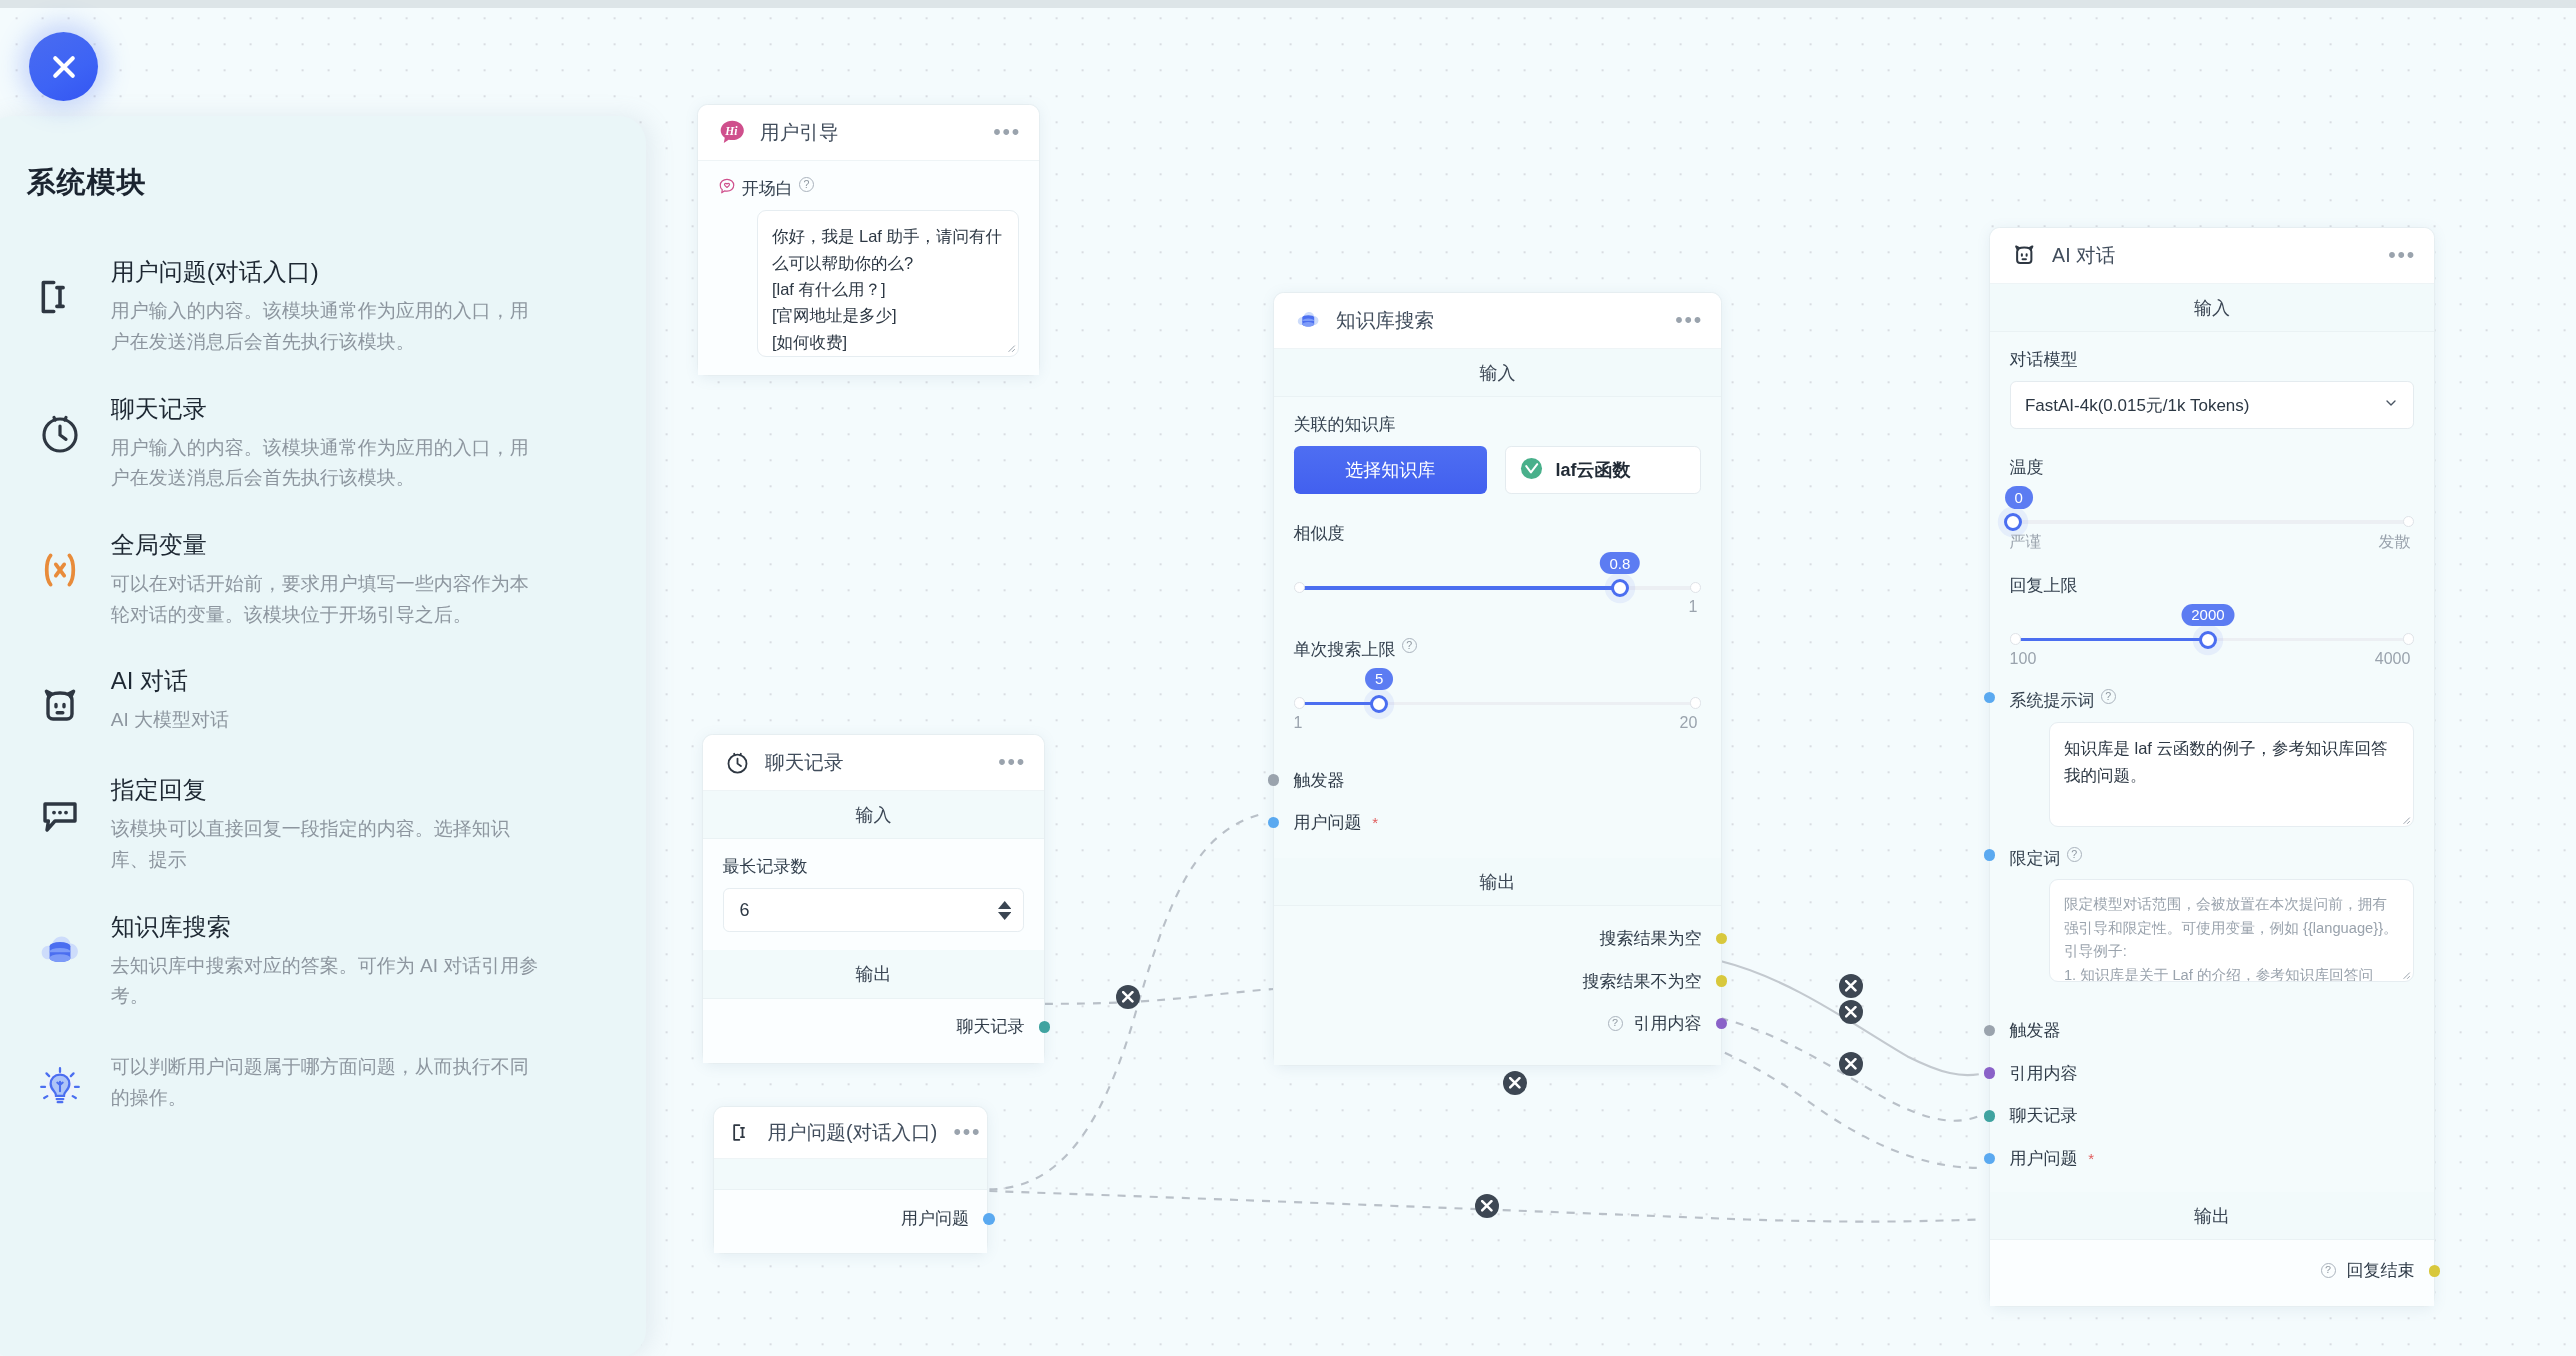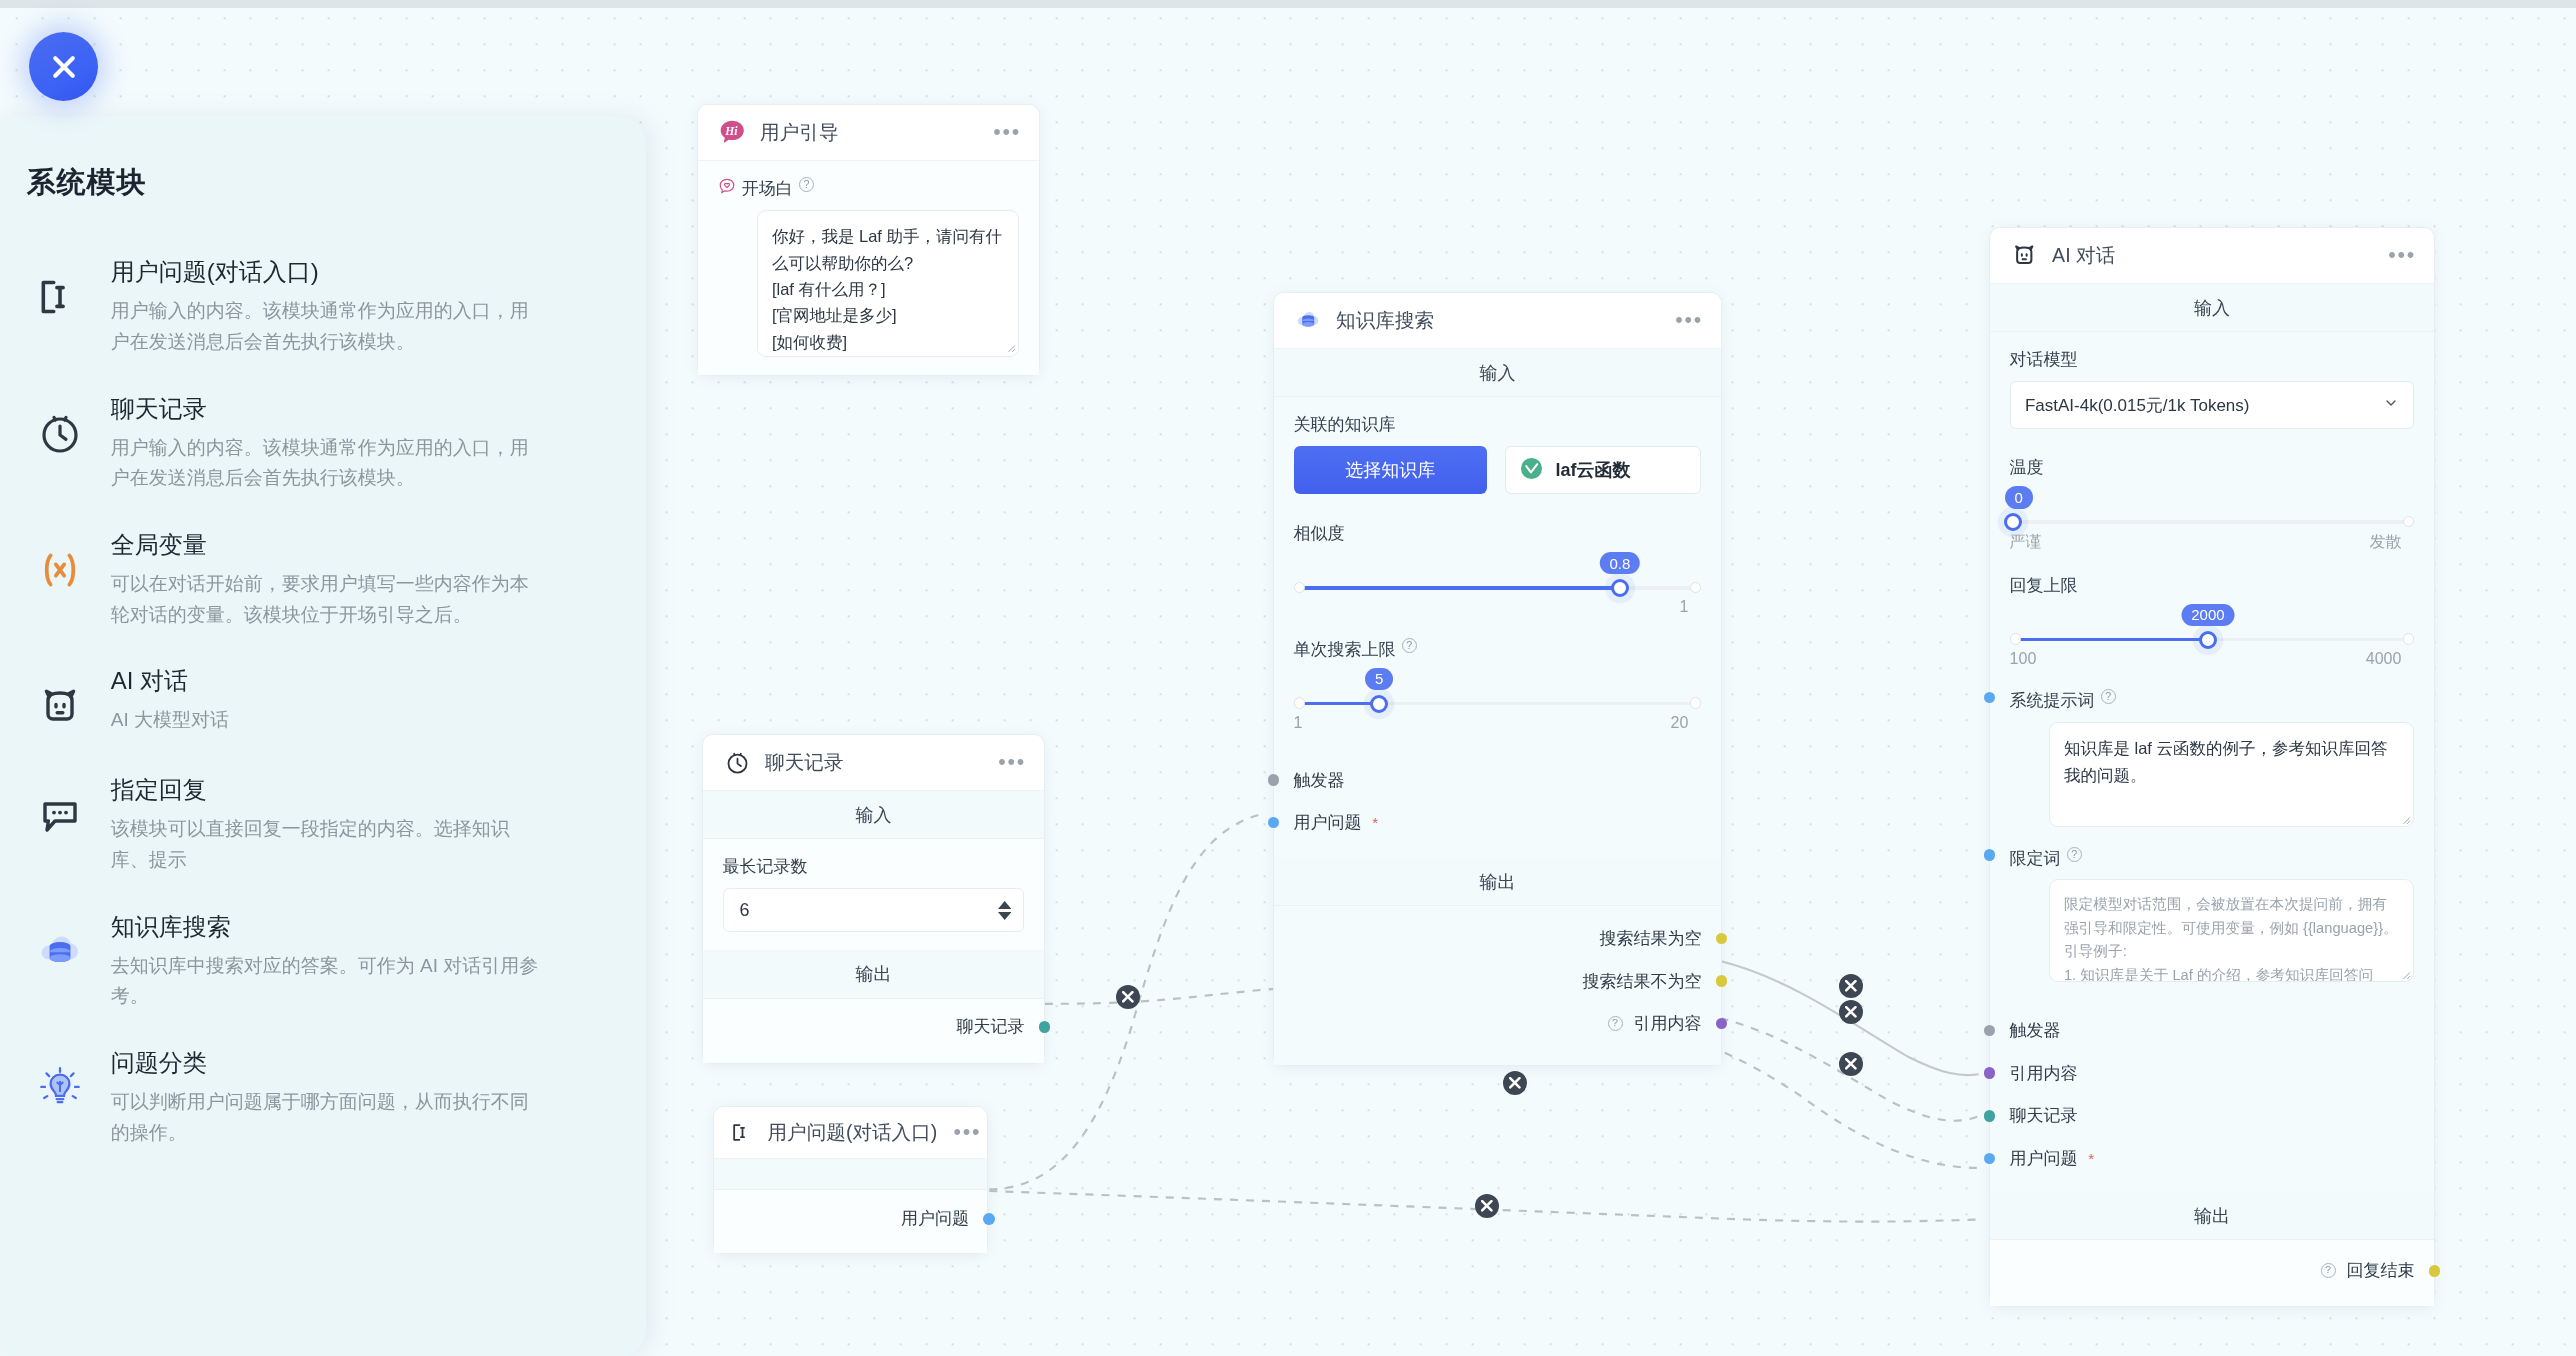--- a/index.html
+++ b/index.html
@@ -133,21 +133,21 @@
   .slider-bubble {
     position: absolute; top: -9px;
     background: #5c7cf2; color: #fff; font-size: 15px;
     border-radius: 12.5px; padding: 2.7px 9.8px; transform: translateX(-50%);
     white-space: nowrap;
   }
   .slider-min, .slider-max {
     position: absolute; top: 37px; font-size: 16px; color: #9aa3ad;
   }
   .slider-min { left: 0; }
-  .slider-max { right: 13px; }
+  .slider-max { right: 4px; }
 
   
   .btn-primary {
     background: linear-gradient(180deg,#4e6ef2,#4260ef);
     color: #fff; font-size: 18px; font-weight: 500;
     border: none; border-radius: 6.2px;
     padding: 11.6px 0; width: 196px; text-align: center; cursor: pointer;
   }
   .kb-chip {
     display: flex; align-items: center; gap: 12.5px;
@@ -361,21 +361,20 @@
           <circle cx="12" cy="11.5" r="7" fill="#eef2fb"></circle>
           <g stroke="#4b6ef0" stroke-width="1.1" stroke-linecap="round">
             <path d="M12 2.5 V4.3 M5.5 5 L6.8 6.3 M18.5 5 L17.2 6.3 M3 11.5 H4.8 M19.2 11.5 H21 M4.4 16.8 L5.9 15.9 M19.6 16.8 L18.1 15.9"></path>
           </g>
           <path d="M12 5.6 C9.4 5.6 7.5 7.5 7.5 10 C7.5 11.6 8.3 12.8 9.3 13.8 C9.9 14.4 10.1 15 10.1 15.8 H13.9 C13.9 15 14.1 14.4 14.7 13.8 C15.7 12.8 16.5 11.6 16.5 10 C16.5 7.5 14.6 5.6 12 5.6 Z" fill="#aec4f7" stroke="#4b6ef0" stroke-width="1.1"></path>
           <path d="M10.4 17.3 H13.6 M10.9 18.8 H13.1" stroke="#4b6ef0" stroke-width="1.1" stroke-linecap="round"></path>
           <path d="M12 9 V13.5 M12 10.6 L10.7 9.4 M12 10.6 L13.3 9.4" stroke="#4b6ef0" stroke-width="1" stroke-linecap="round" fill="none"></path>
         </svg>
       </span>
       <div class="module-text">
-        <div class="module-name">问题分类</div>
         <div class="module-desc">可以判断用户问题属于哪方面问题，从而执行不同的操作。</div>
       </div>
     </div>
 
   </div>
 </div>
 
 <div class="node" style="left:697px; top:104px; width:343px;">
   <div class="node-header">
     <span class="nh-icon">

